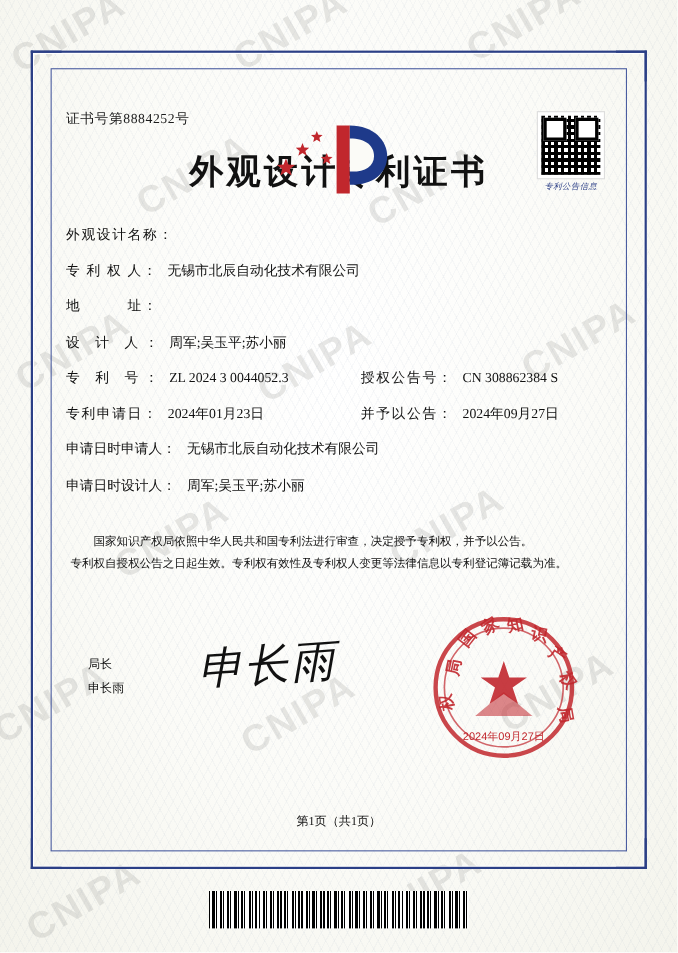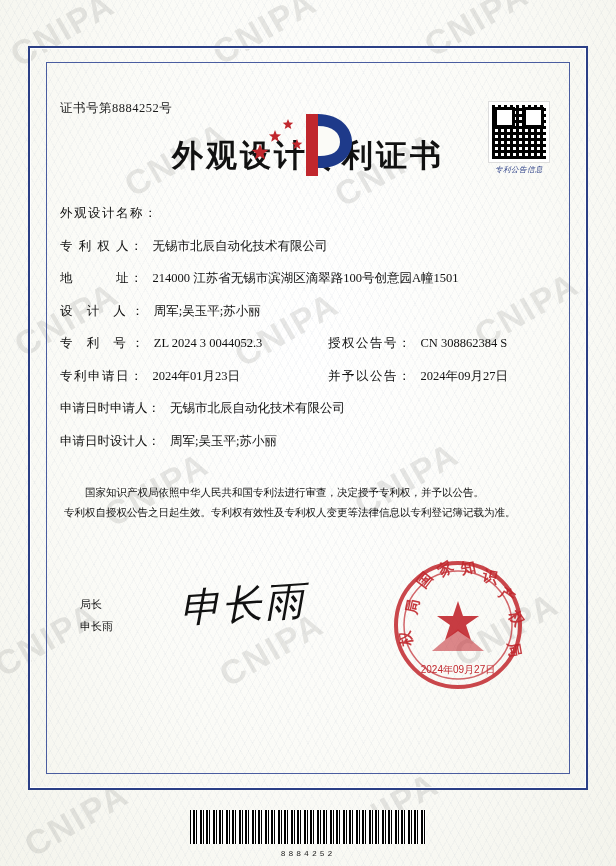--- a/index.html
+++ b/index.html
@@ -242,21 +242,20 @@
 
       <div class="row">
         <span class="label sp1">专 利 权 人</span>
         <span class="colon">：</span>
         <span class="value">无锡市北辰自动化技术有限公司</span>
       </div>
 
       <div class="row">
         <span class="label sp1">地　　　址</span>
         <span class="colon">：</span>
-        <span class="value">214000 江苏省无锡市滨湖区滴翠路100号创意园A幢1501</span>
       </div>
 
       <div class="row">
         <span class="label sp2">设 计 人</span>
         <span class="colon">：</span>
         <span class="value">周军;吴玉平;苏小丽</span>
       </div>
 
       <div class="row row-2col">
         <span class="col left">
@@ -327,17 +326,17 @@
           </g>
           <g transform="translate(68,66)">
             <polygon points="0,-22 5,-7 21,-7 8,2 13,17 0,8 -13,17 -8,2 -21,-7 -5,-7" fill="#c1272d" opacity="0.9"></polygon>
             <polygon points="0,6 26,28 -26,28" fill="#c1272d" opacity="0.55"></polygon>
           </g>
         </svg>
       </div>
       <div class="seal-date">2024年09月27日</div>
     </div>
 
+    <div class="page-no">第1页（共1页）</div>
   </div>
 
   <div class="barcode"></div>
-  <div class="barcode-text">8884252</div>
 </div>
 
 </body></html>

